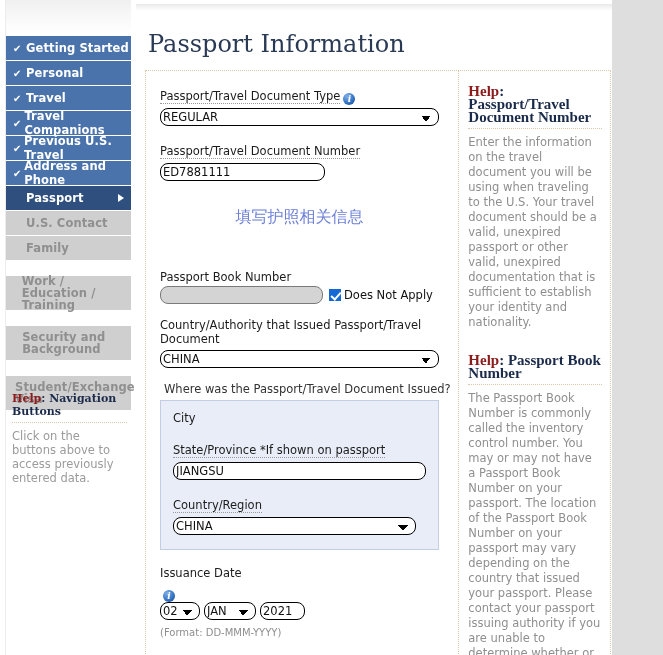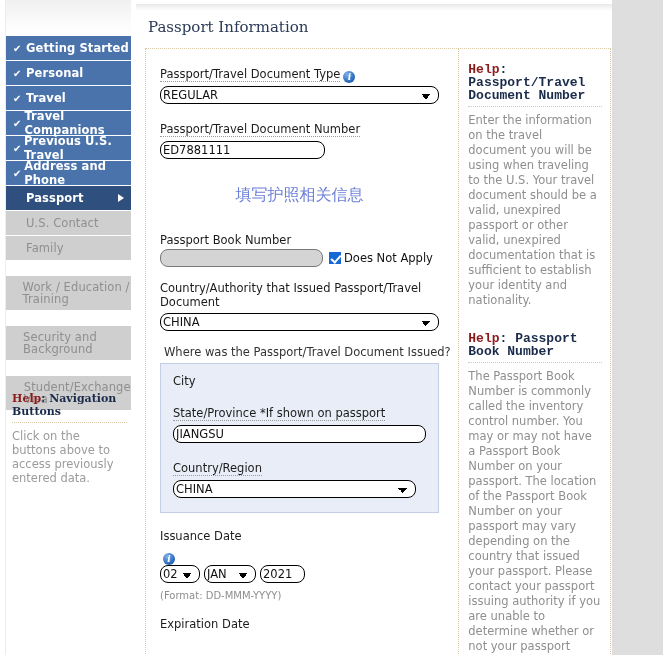--- a/index.html
+++ b/index.html
@@ -63,21 +63,21 @@
     background: #4a73ab;
     color: #ffffff;
   }
   .nav-btn.current {
     background: #2f4f7f;
     color: #ffffff;
   }
   .nav-btn.todo {
     background: #cfcfcf;
     color: #8f8f8f;
-    font-weight: normal;
+    font-weight: bold;
   }
   .nav-btn.todo.two-line {
     height: 34px;
     line-height: 12px;
     align-items: center;
     margin-top: 16px;
   }
   .nav-btn .chk {
     display: inline-block;
     width: 11px;
@@ -119,23 +119,23 @@
   }
 
   
   .main {
     position: absolute;
     left: 145px; top: 12px;
     width: 466px;
   }
   .page-title {
     font-family: "DejaVu Serif", serif;
-    font-size: 15px;
+    font-size: 24px;
     color: #2a3a55;
-    margin: 6px 0 12px 3px;
+    margin: 18px 0 12px 3px;
   }
   .form-area {
     position: relative;
     border-top: 1px dotted #d8c8a6;
     border-left: 1px dotted #d8c8a6;
     border-right: 1px dotted #d8c8a6;
     display: flex;
     min-height: 594px;
   }
   .form-col {
@@ -206,21 +206,21 @@
   }
   .w-full { width: 279px; }
   .w-num { width: 165px; }
   .w-book { width: 163px; }
 
   .cn-note {
     text-align: center;
     color: #6b7fd7;
     font-size: 16px;
     font-family: "DejaVu Sans", sans-serif;
-    margin: 26px 0 27px 0;
+    margin: 26px 0 42px 0;
     width: 279px;
   }
 
   .cb-row {
     display: flex;
     align-items: center;
     gap: 0px;
   }
   .cbx {
     width: 12px; height: 12px;
@@ -262,22 +262,22 @@
   select.dmo { width: 52px; }
   input.dyr  { width: 45px; }
   .fmt {
     font-size: 10px;
     color: #8e8e8e;
     margin-top: 7px;
   }
 
   .help-blk { margin-bottom: 16px; }
   .help-blk .h-title {
-    font-family: Liberation Mono, monospace;
-    font-size: 13px;
+    font-family: Liberation Serif, serif;
+    font-size: 15px;
     font-weight: bold;
     color: #1a2a4a;
     line-height: 13px;
     padding-bottom: 4px;
     border-bottom: 1px dotted #d9c9a8;
     margin-bottom: 6px;
   }
   .help-blk .h-title .hw { color: #8d1b1b; }
   .help-blk .h-body {
     font-size: 11.5px;

